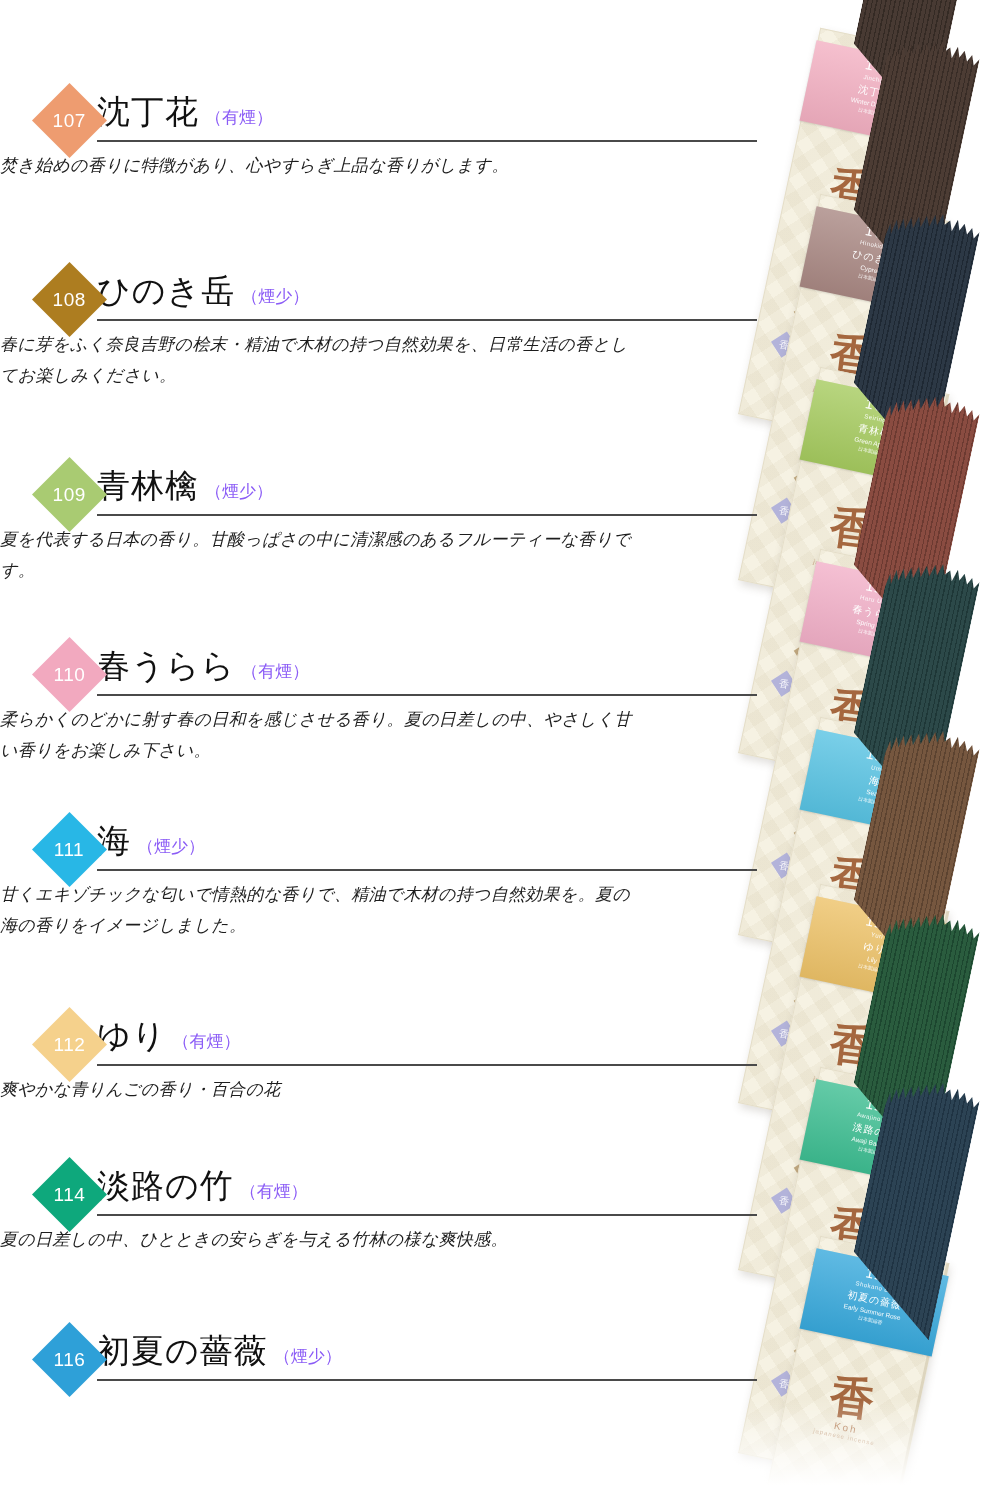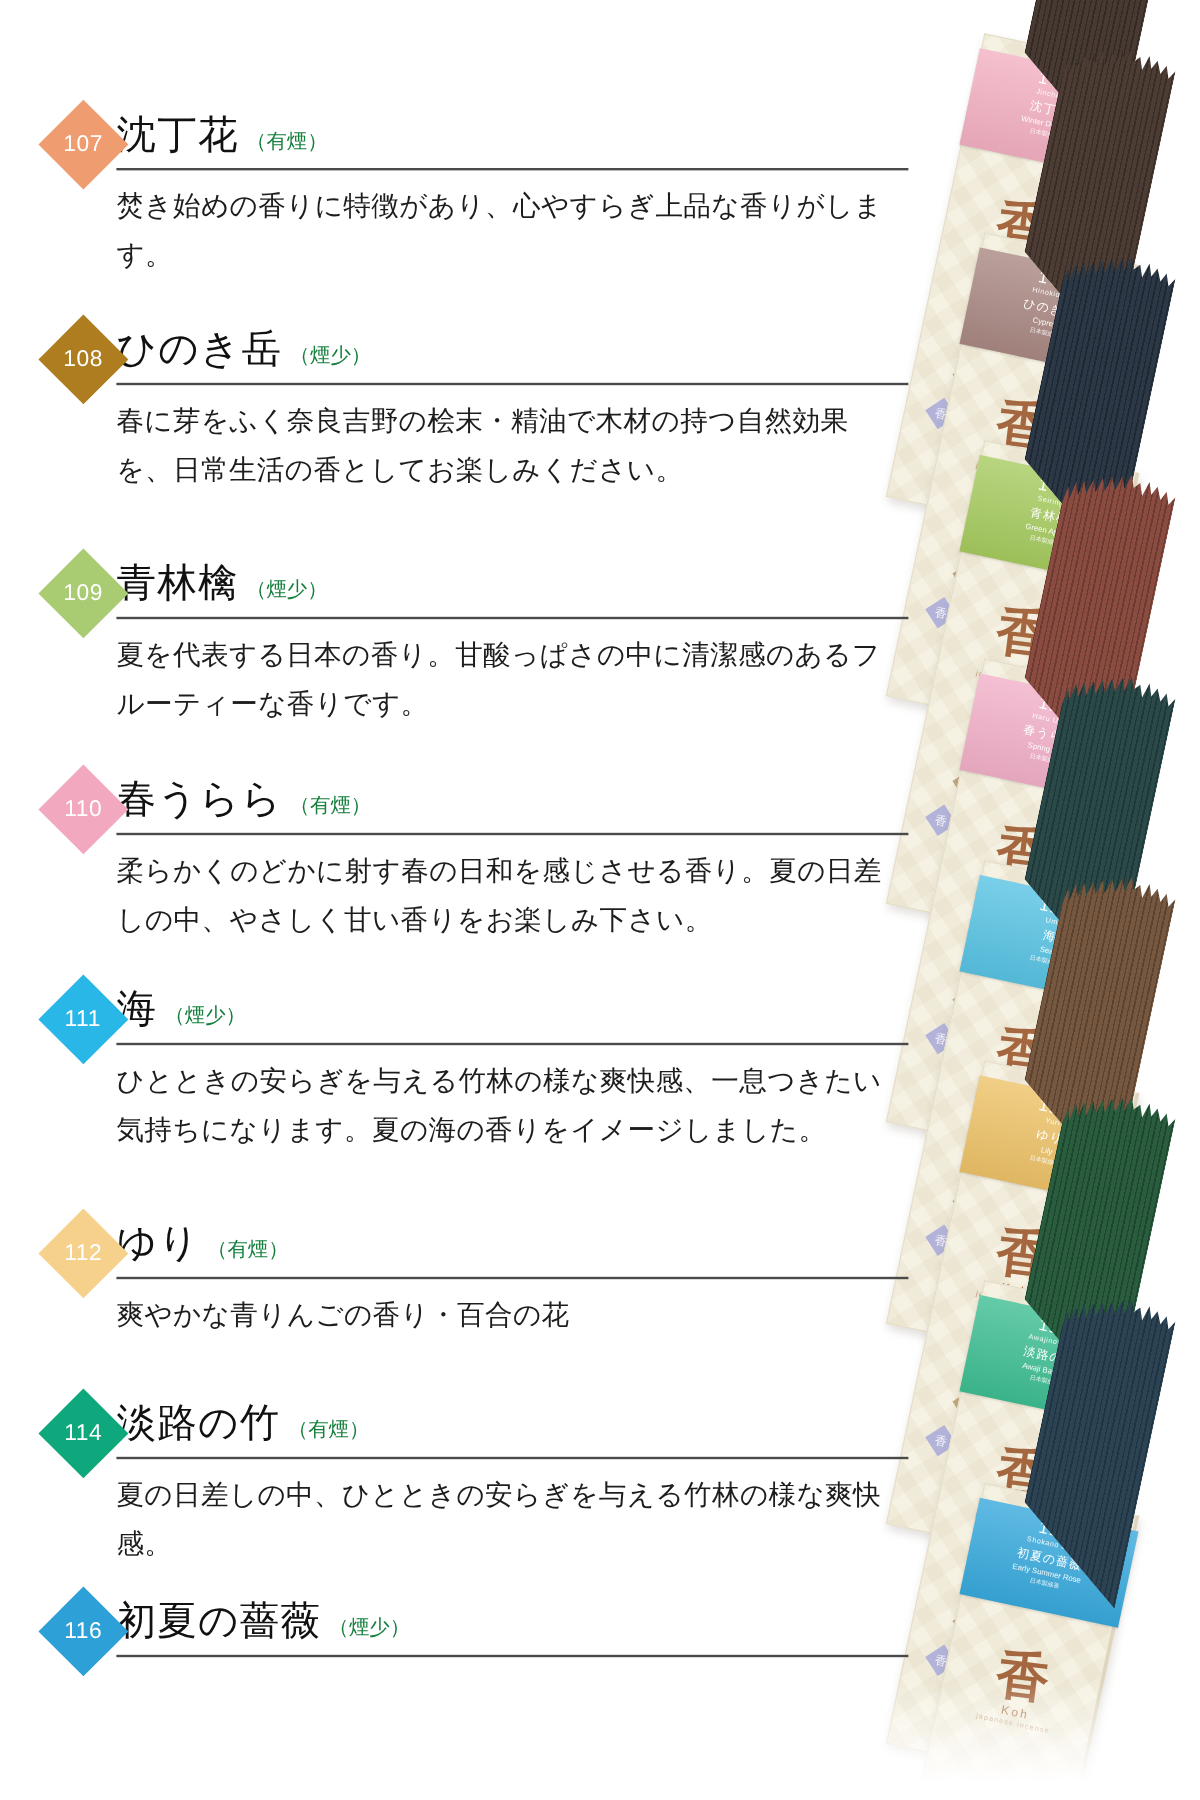--- a/index.html
+++ b/index.html
@@ -5,23 +5,23 @@
   * { margin:0; padding:0; box-sizing:border-box; }
   html,body { width:1000px; height:1500px; background:#ffffff; overflow:hidden;
               font-family:"Liberation Sans","DejaVu Sans",sans-serif; }
   .canvas { position:relative; width:1000px; height:1500px; background:#fff; overflow:hidden; }
 
   
   .row { position:absolute; left:0; width:757px; z-index:30; }
   .row-header { margin-left:97px; width:660px; border-bottom:2px solid #4a4a4a;
                 padding-bottom:9px; display:flex; align-items:baseline; }
   .title { font-size:33px; color:#111; letter-spacing:1px; line-height:1.15; }
-  .smoke { font-size:17px; color:#15803d; margin-left:6px; }
-  .desc  { margin-left:97px; margin-top:9px; width:640px; font-size:23px;
-           color:#1d1d1d; line-height:1.8; letter-spacing:0.3px; }
+  .smoke { font-size:17px; color:#8b5cf6; margin-left:6px; }
+  .desc  { margin-top:9px; width:640px; font-size:17px;
+           color:#1d1d1d; line-height:1.8; letter-spacing:0.3px;font-style:italic; }
   .badge { position:absolute; left:43px; top:1px; width:53px; height:53px;
            transform:rotate(45deg); display:flex; align-items:center; justify-content:center; }
   .badge span { transform:rotate(-45deg); color:#fff; font-size:19px; letter-spacing:0.5px; }
 
   
   .package { position:absolute; width:132px; height:570px; transform:rotate(12deg); }
   .box { position:absolute; left:0; top:175px; width:132px; height:395px;
          background:
            repeating-linear-gradient(45deg,  rgba(203,191,158,0.14) 0 13px, rgba(255,255,255,0) 13px 26px),
            repeating-linear-gradient(-45deg, rgba(203,191,158,0.12) 0 13px, rgba(255,255,255,0) 13px 26px),
@@ -113,21 +113,21 @@
   </div>
 
   <div class="row" style="top:822px">
     <div class="badge" style="background: rgb(40, 183, 230);">
         <span>111</span>
       </div>
     <div class="row-header">
       <span class="title">海</span>
       <span class="smoke">（煙少）</span>
     </div>
-    <div class="desc">ひとときの安らぎを与える竹林の様な爽快感、一息つきたい気持ちになります。夏の海の香りをイメージしました。</div>
+    <div class="desc">甘くエキゾチックな匂いで情熱的な香りで、精油で木材の持つ自然効果を。夏の海の香りをイメージしました。</div>
   </div>
 
   <div class="row" style="top:1017px">
     <div class="badge" style="background: rgb(245, 209, 140);">
         <span>112</span>
       </div>
     <div class="row-header">
       <span class="title">ゆり</span>
       <span class="smoke">（有煙）</span>
     </div>

